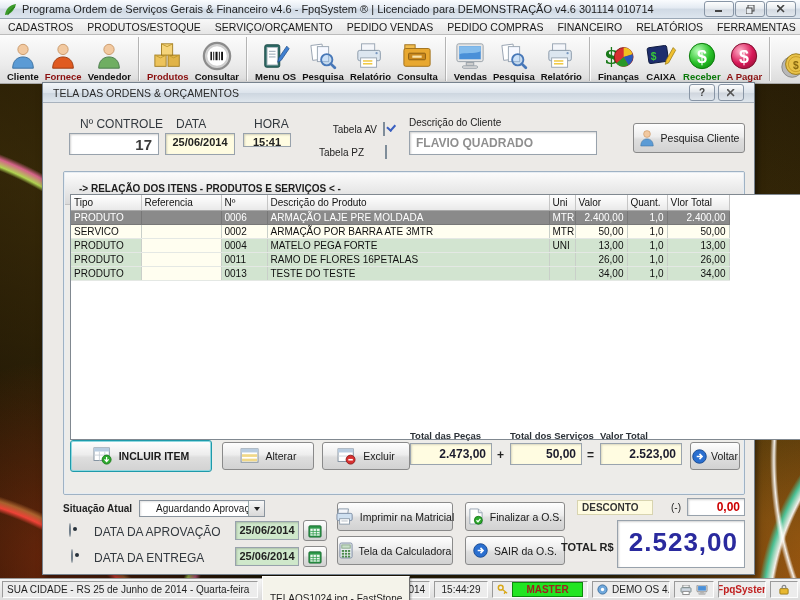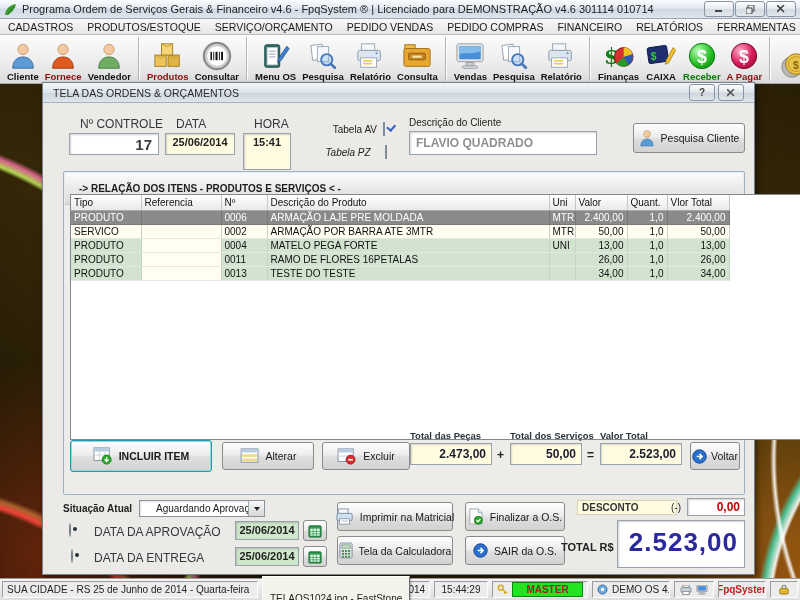--- a/index.html
+++ b/index.html
@@ -396,25 +396,25 @@
     </div>
 
     
     <span class="abs lbl" style="left:26px;top:34px;">Nº CONTROLE</span>
     <div class="abs field" style="left:26px;top:50px;width:90px;height:22px;">
       <div style="font-size:15px;font-weight:bold;color:#3c3c3c;text-align:right;padding:2px 6px 0 0;">17</div>
     </div>
     <span class="abs lbl" style="left:122px;top:34px;">DATA</span>
     <div class="abs field cream datefld" style="left:122px;top:50px;width:70px;height:22px;">25/06/2014</div>
     <span class="abs lbl" style="left:200px;top:34px;">HORA</span>
-    <div class="abs field cream datefld" style="left:200px;top:50px;width:48px;height:37px;">15:41</div>
+    <div class="abs field cream datefld" style="left:200px;top:50px;width:48px;height:14px;">15:41</div>
 
     <span class="abs" style="left:276px;top:41px;width:58px;text-align:right;font-size:10px;color:#222;">Tabela AV</span>
     <span class="abs cb checked" style="left:340px;top:40px;"></span>
-    <span class="abs" style="left:276px;top:64px;width:58px;text-align:center;font-size:10px;color:#222;font-style:italic;">Tabela PZ</span>
+    <span class="abs" style="left:276px;top:64px;width:58px;text-align:left;font-size:10px;color:#222;">Tabela PZ</span>
     <span class="abs cb" style="left:340px;top:63px;"></span>
 
     <span class="abs" style="left:366px;top:34px;font-size:10px;color:#222;">Descrição do Cliente</span>
     <div class="abs field" style="left:366px;top:48px;width:188px;height:24px;">
       <div style="font-size:12px;font-weight:bold;color:#8f8f8f;padding:4px 0 0 6px;white-space:nowrap;overflow:hidden;">FLAVIO QUADRADO</div>
     </div>
     <div class="abs btn" style="left:590px;top:40px;width:112px;height:30px;">
       <span>
           <svg width="16" height="18" viewBox="0 0 18 20">
             <circle cx="9" cy="5.5" r="3.8" fill="#f2c9a0" stroke="#c08a55" stroke-width=".6"></circle>
@@ -665,21 +665,21 @@
     <div class="abs btn" style="left:422px;top:453px;width:100px;height:29px;">
       <span>
           <svg width="15" height="15" viewBox="0 0 16 16">
             <circle cx="8" cy="8" r="7.2" fill="#2a6fd0" stroke="#174a90"></circle>
             <path d="M5 8h5M8 5.2L10.8 8 8 10.8" stroke="#fff" stroke-width="1.6" fill="none"></path>
           </svg>
         </span>
       <span class="bl">SAIR da O.S.</span>
     </div>
 
-    <div class="abs" style="left:534px;top:417px;width:100px;height:15px;background:#fffce1;border:1px solid #d8d4b0;font-size:10px;font-weight:bold;color:#333;padding:1px 0 0 4px;box-sizing:border-box;">DESCONTO</div>
+    <div class="abs" style="left:534px;top:417px;width:76px;height:15px;background:#fffce1;border:1px solid #d8d4b0;font-size:10px;font-weight:bold;color:#333;padding:1px 0 0 4px;box-sizing:border-box;">DESCONTO</div>
     <span class="abs" style="left:628px;top:419px;font-size:10px;color:#222;">(-)</span>
     <div class="abs field" style="left:644px;top:415px;width:58px;height:18px;">
       <div id="descval">0,00</div>
     </div>
     <span class="abs" style="left:518px;top:458px;font-size:11px;font-weight:bold;color:#222;">TOTAL R$</span>
     <div class="abs field" style="left:574px;top:437px;width:128px;height:48px;">
       <div id="grandval">2.523,00</div>
     </div>
   </div>
 

